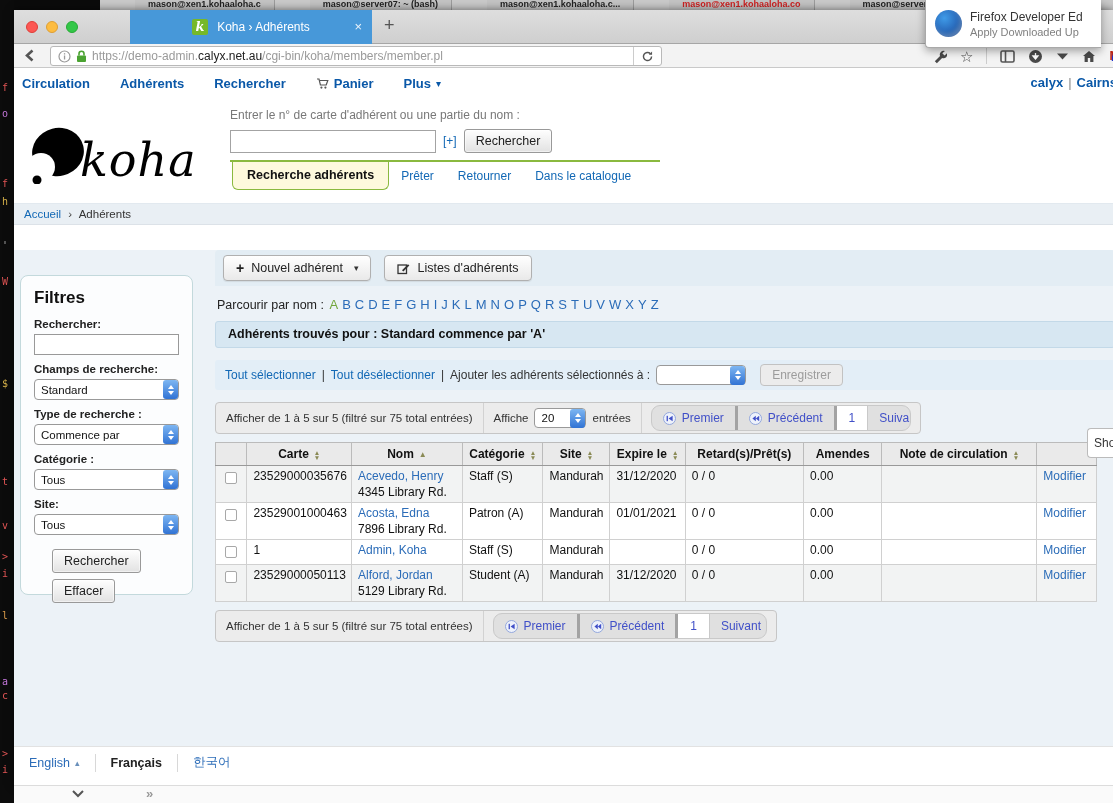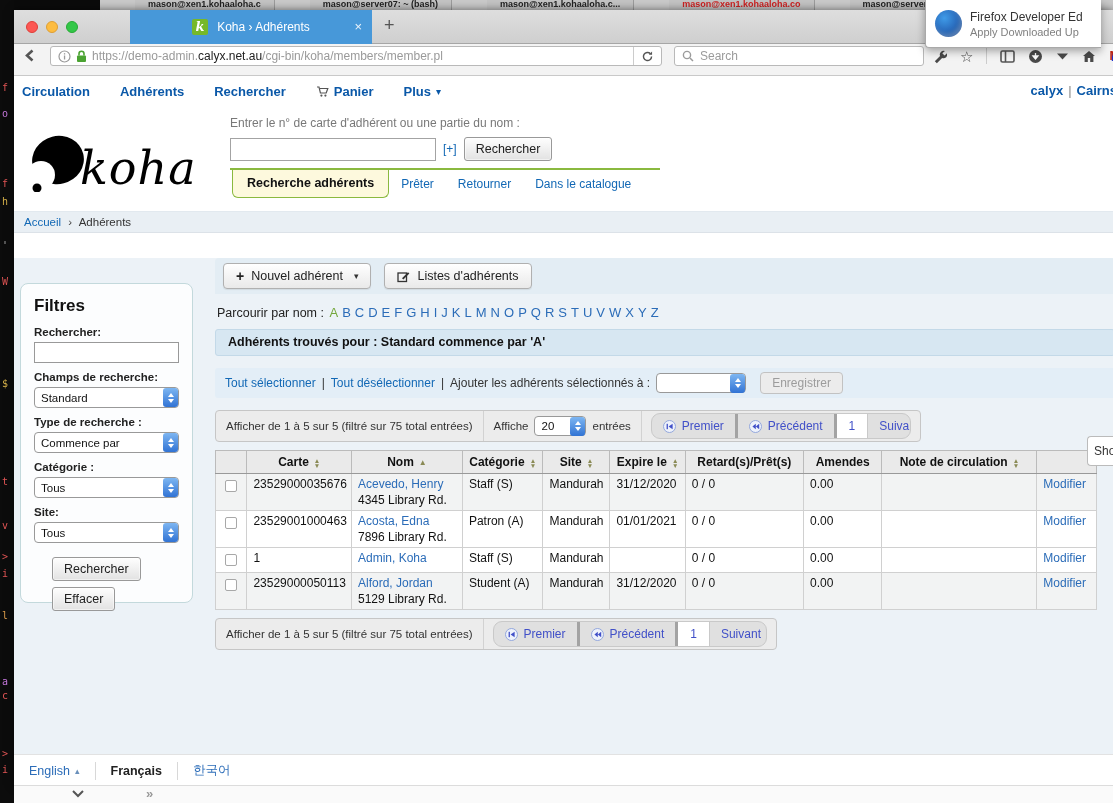--- a/index.html
+++ b/index.html
@@ -25,21 +25,21 @@
   .tl i { width:12px; height:12px; border-radius:50%; display:block; }
   .tl .r { background:#fc5753; border:1px solid #df3e38; }
   .tl .y { background:#fdbc40; border:1px solid #de9f34; }
   .tl .g { background:#33c748; border:1px solid #27aa35; }
   .ff-tab { position:absolute; left:116px; top:0; width:242px; height:34px; background:#4798d9;
             color:#fff; display:flex; align-items:center; justify-content:center; gap:9px; font-size:12px; }
   .favicon { width:16px; height:16px; background:#76b82a; border-radius:2px; color:#fff;
              font:italic bold 13px/15px "DejaVu Serif",serif; text-align:center; }
   .ff-tab .x { position:absolute; right:10px; top:9px; font-size:13px; color:#eaf3fb; }
   .ff-newtab { position:absolute; left:370px; top:5px; font-size:18px; color:#555; }
-  .ff-navbar { position:relative; height:32px; background:#f3f3f3; border-bottom:1px solid #c9c9c9; }
+  .ff-navbar { position:relative; height:24px; background:#f3f3f3; border-bottom:1px solid #c9c9c9; }
   .backbtn { position:absolute; left:8px; top:3px; }
   .urlbar { position:absolute; left:36px; top:2px; width:612px; height:20px; background:#fff;
             border:1px solid #b9b9b9; border-radius:3px; display:flex; align-items:center;
             gap:5px; padding:0 0 0 7px; font-size:12px; overflow:hidden; }
   .u-pre,.u-path { color:#9a9a9a; } .u-dom { color:#222; }
   .u-url { white-space:nowrap; overflow:hidden; flex:1; }
   .reload { border-left:1px solid #ccc; align-self:stretch; display:flex; align-items:center; padding:0 7px; }
   .searchbox { position:absolute; left:660px; top:2px; width:250px; height:20px; background:#fff;
                border:1px solid #b9b9b9; border-radius:3px; display:flex; align-items:center;
                gap:6px; padding:0 7px; color:#9b9b9b; font-size:12px; }
@@ -252,29 +252,20 @@
               <path d="M3 5.5V3.8a2.5 2.5 0 0 1 5 0v1.7" fill="none" stroke="#4ba332" stroke-width="1.6"></path>
             </svg>
         </span>
         <span class="u-url"><span class="u-pre">https://demo-admin.</span><span class="u-dom">calyx.net.au</span><span class="u-path">/cgi-bin/koha/members/member.pl</span></span>
         <span class="reload">
           <svg width="13" height="13" viewBox="0 0 16 16">
               <path d="M13 8a5 5 0 1 1-1.4-3.5" fill="none" stroke="#555" stroke-width="1.8"></path>
               <path d="M13.6 1.8v4h-4z" fill="#555"></path>
             </svg>
         </span>
-      </div>
-      <div class="searchbox">
-        <span>
-          <svg width="12" height="12" viewBox="0 0 12 12">
-              <circle cx="5" cy="5" r="3.6" fill="none" stroke="#9b9b9b" stroke-width="1.4"></circle>
-              <path d="M8 8l3 3" stroke="#9b9b9b" stroke-width="1.5"></path>
-            </svg>
-        </span>
-        <span>Search</span>
       </div>
       <div class="nav-icons">
         <span>
           <svg width="15" height="15" viewBox="0 0 16 16">
               <path d="M13.8 2.2a4 4 0 0 0-5.2 5.2L3 13l2.2 2.2 5.6-5.6a4 4 0 0 0 5.2-5.2L13.4 7 11 4.6z" fill="#4a4a4a"></path>
             </svg>
         </span>
         <span class="star">☆</span>
         <span class="isep"></span>
         <span>

